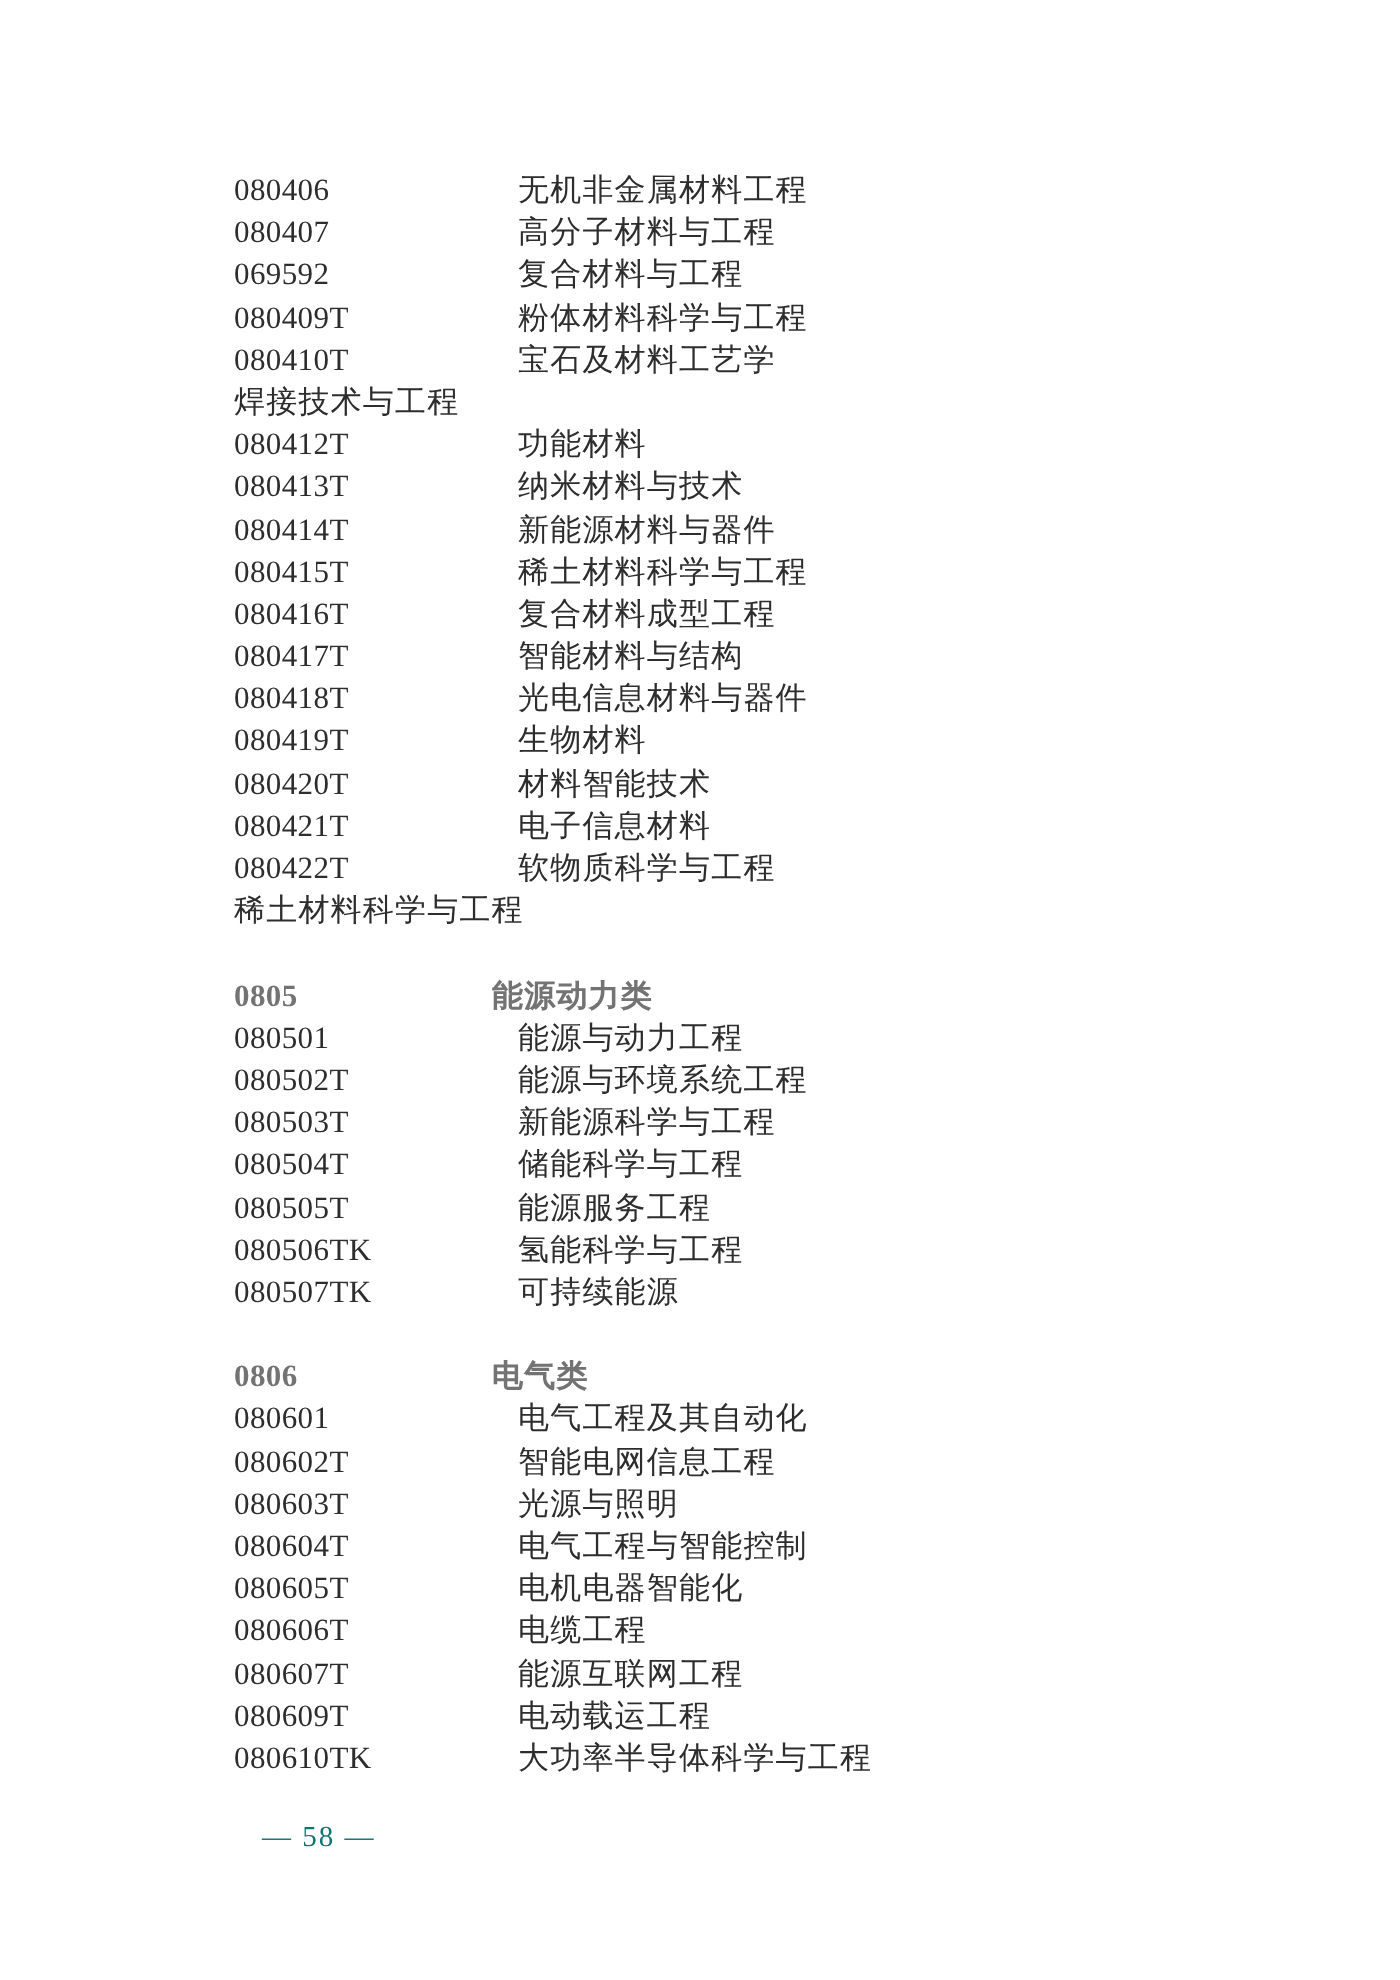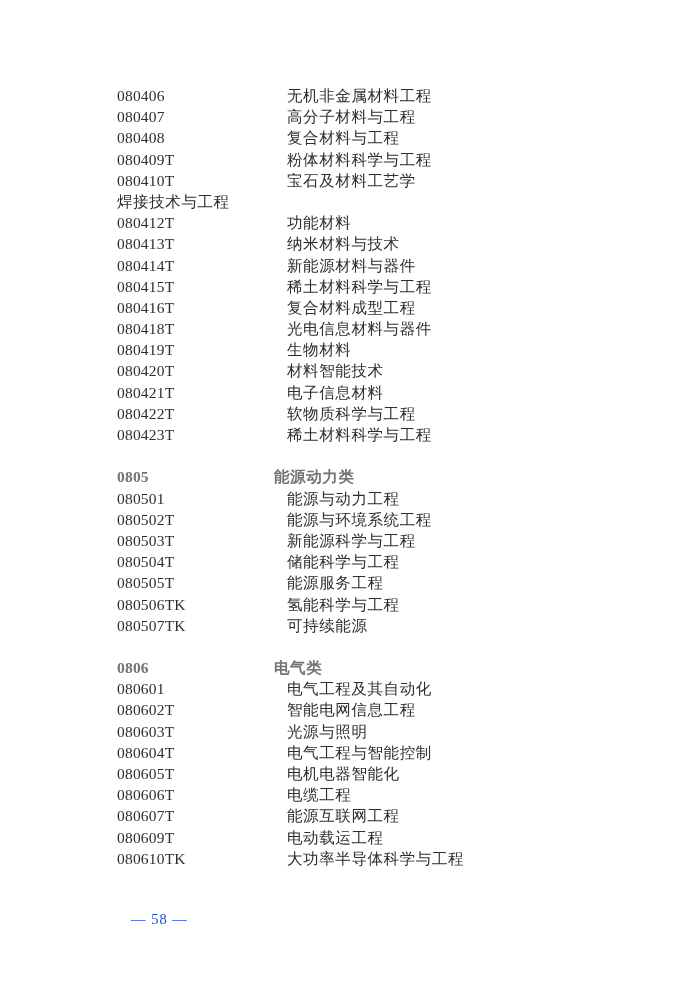--- a/index.html
+++ b/index.html
@@ -21,21 +21,20 @@
     left: 117px;
     top: 85px;
     width: 480px;
   }
   .row {
     display: flex;
     height: 21.2px;
     line-height: 21.2px;
     font-size: 15.5px;
     white-space: nowrap;
-    gap: 28px;
   }
   .row .code {
     width: 142px;
     flex: 0 0 142px;
     letter-spacing: 0.2px;
   }
   .row .name {
     letter-spacing: 0.6px;
   }
   .row.header-row {
@@ -48,39 +47,39 @@
   }
   .spacer {
     height: 21.2px;
   }
   .footer {
     position: absolute;
     left: 131px;
     top: 909px;
     font-size: 14.5px;
     line-height: 20px;
-    color: #1d4ed8;
+    color: #0f766e;
     letter-spacing: 1px;
   }
 </style>
 </head>
 <body>
 
 <div class="page">
   <div class="content">
       <div class="row">
         <span class="code">080406</span>
         <span class="name">无机非金属材料工程</span>
       </div>
       <div class="row">
         <span class="code">080407</span>
         <span class="name">高分子材料与工程</span>
       </div>
       <div class="row">
-        <span class="code">080408</span>
+        <span class="code">069592</span>
         <span class="name">复合材料与工程</span>
       </div>
       <div class="row">
         <span class="code">080409T</span>
         <span class="name">粉体材料科学与工程</span>
       </div>
       <div class="row">
         <span class="code">080410T</span>
         <span class="name">宝石及材料工艺学</span>
       </div>
@@ -101,41 +100,44 @@
       </div>
       <div class="row">
         <span class="code">080415T</span>
         <span class="name">稀土材料科学与工程</span>
       </div>
       <div class="row">
         <span class="code">080416T</span>
         <span class="name">复合材料成型工程</span>
       </div>
       <div class="row">
+        <span class="code">080417T</span>
+        <span class="name">智能材料与结构</span>
+      </div>
+      <div class="row">
         <span class="code">080418T</span>
         <span class="name">光电信息材料与器件</span>
       </div>
       <div class="row">
         <span class="code">080419T</span>
         <span class="name">生物材料</span>
       </div>
       <div class="row">
         <span class="code">080420T</span>
         <span class="name">材料智能技术</span>
       </div>
       <div class="row">
         <span class="code">080421T</span>
         <span class="name">电子信息材料</span>
       </div>
       <div class="row">
         <span class="code">080422T</span>
         <span class="name">软物质科学与工程</span>
       </div>
       <div class="row">
-        <span class="code">080423T</span>
         <span class="name">稀土材料科学与工程</span>
       </div>
       <div class="spacer"></div>
       <div class="row header-row">
         <span class="code">0805</span>
         <span class="name">能源动力类</span>
       </div>
       <div class="row">
         <span class="code">080501</span>
         <span class="name">能源与动力工程</span>

